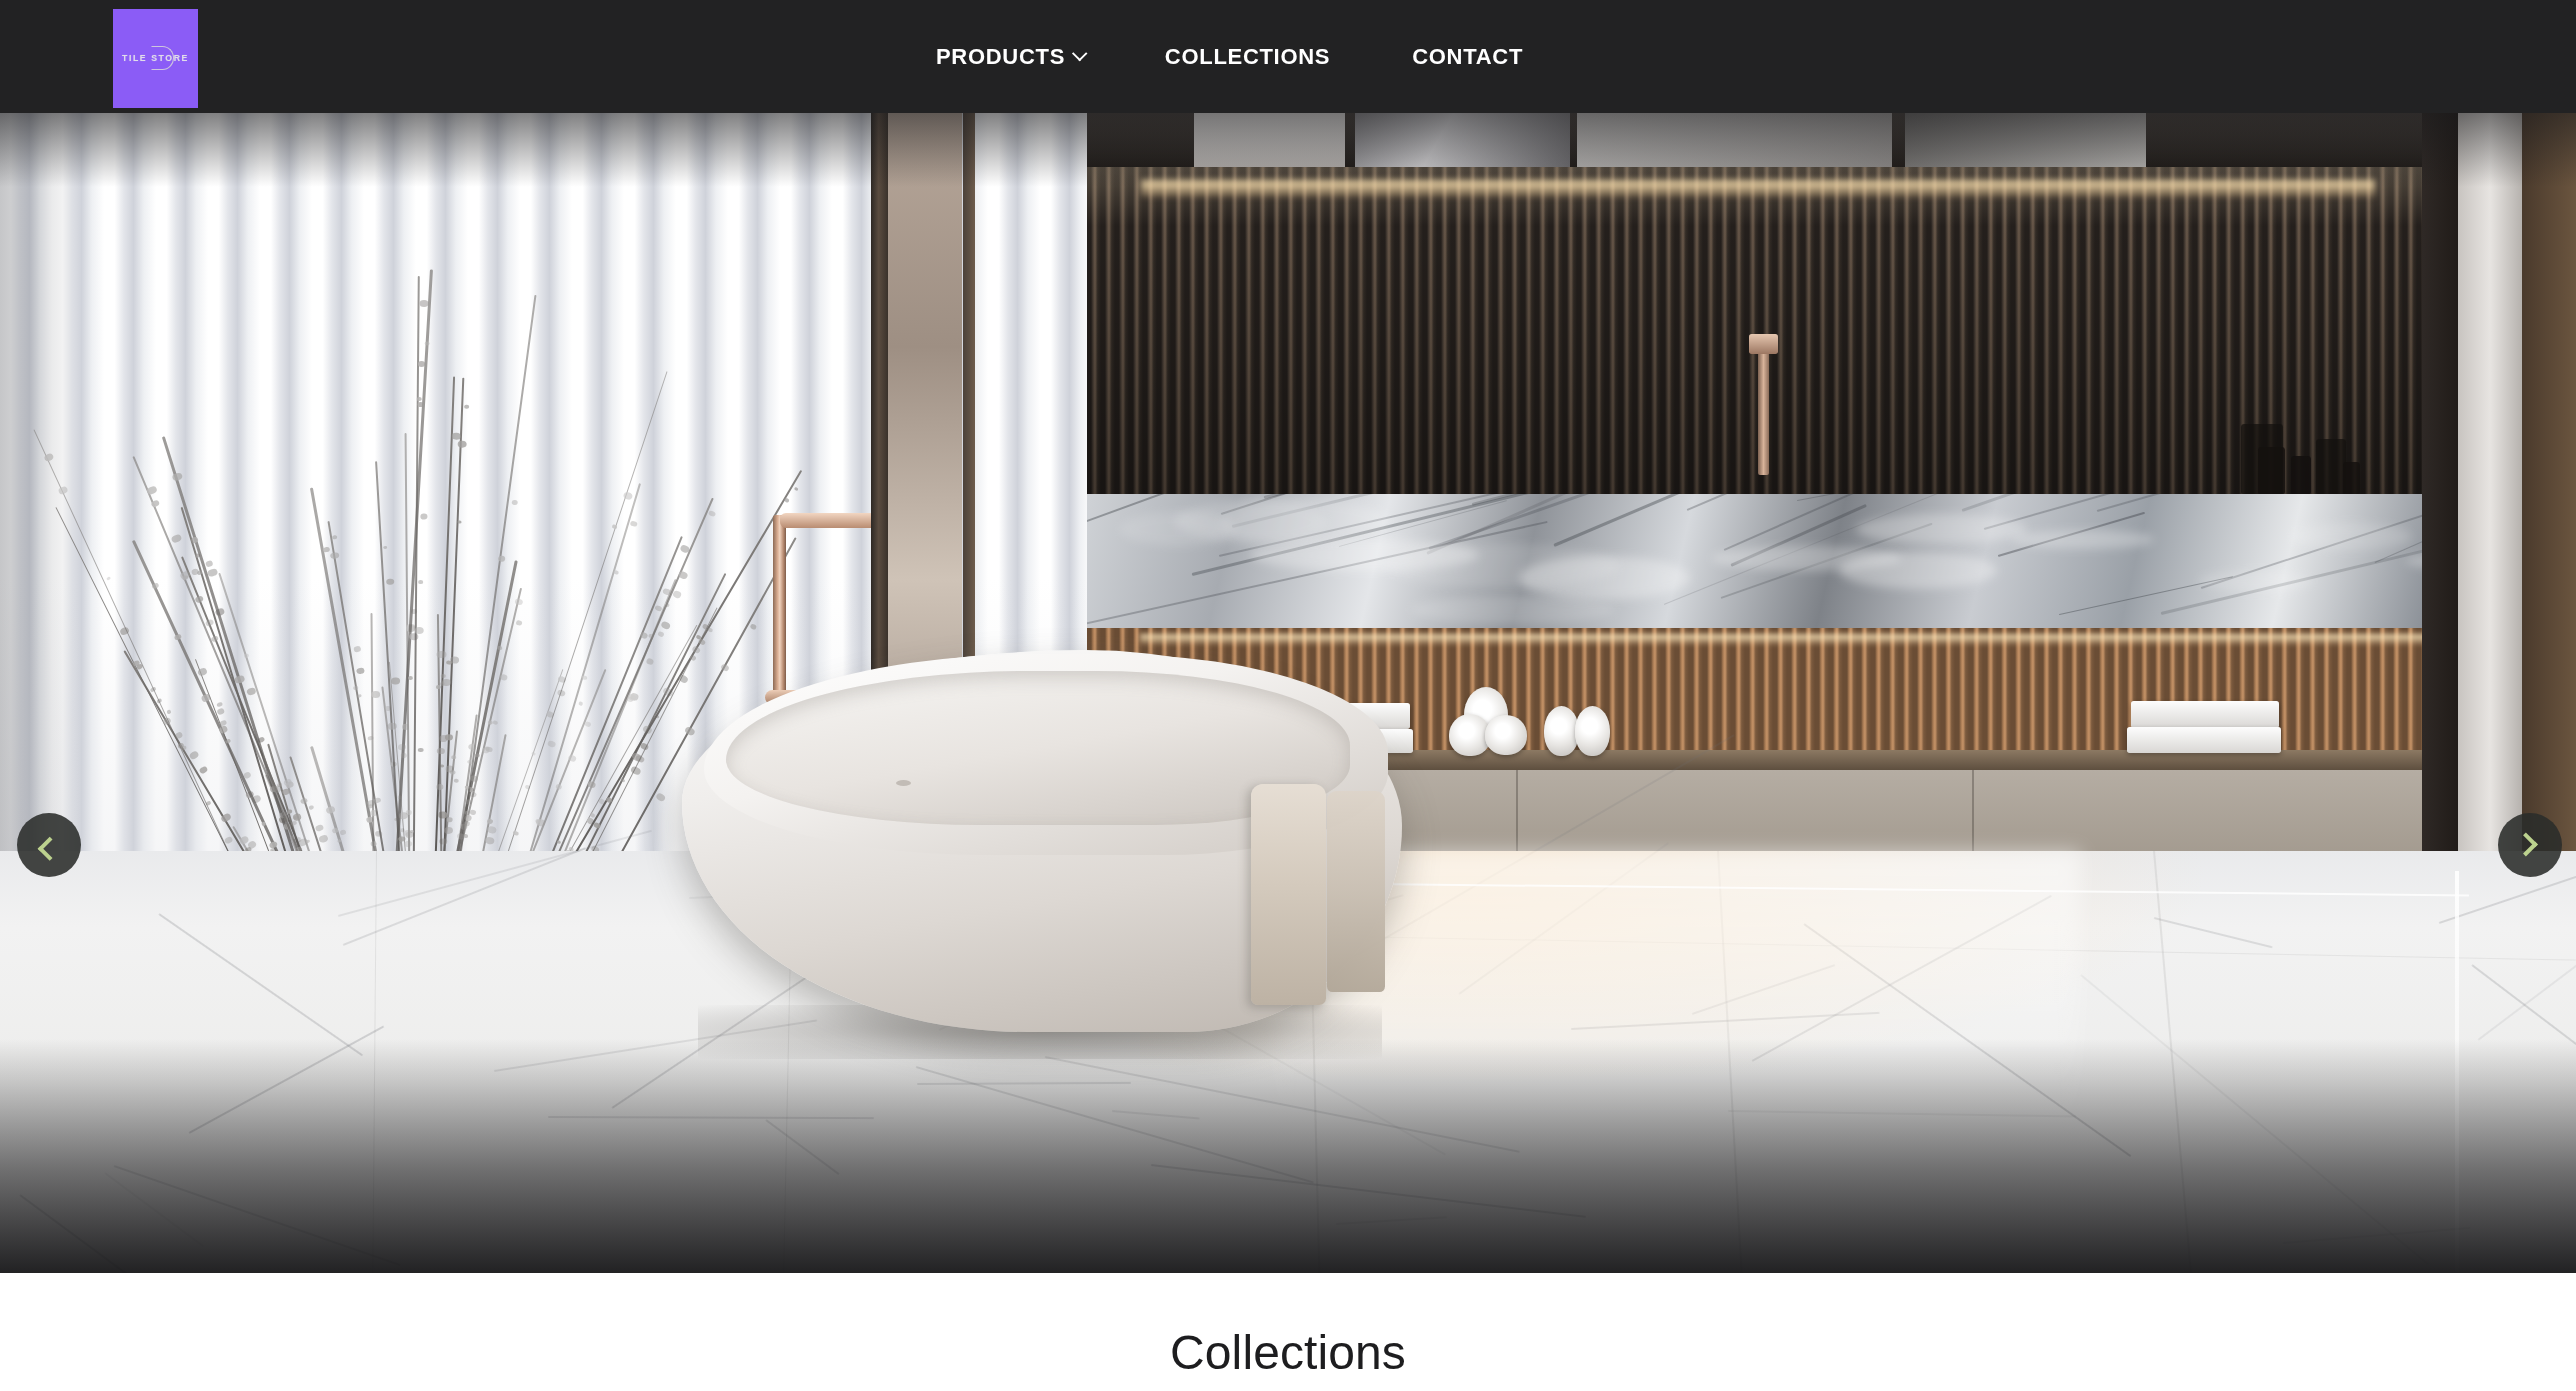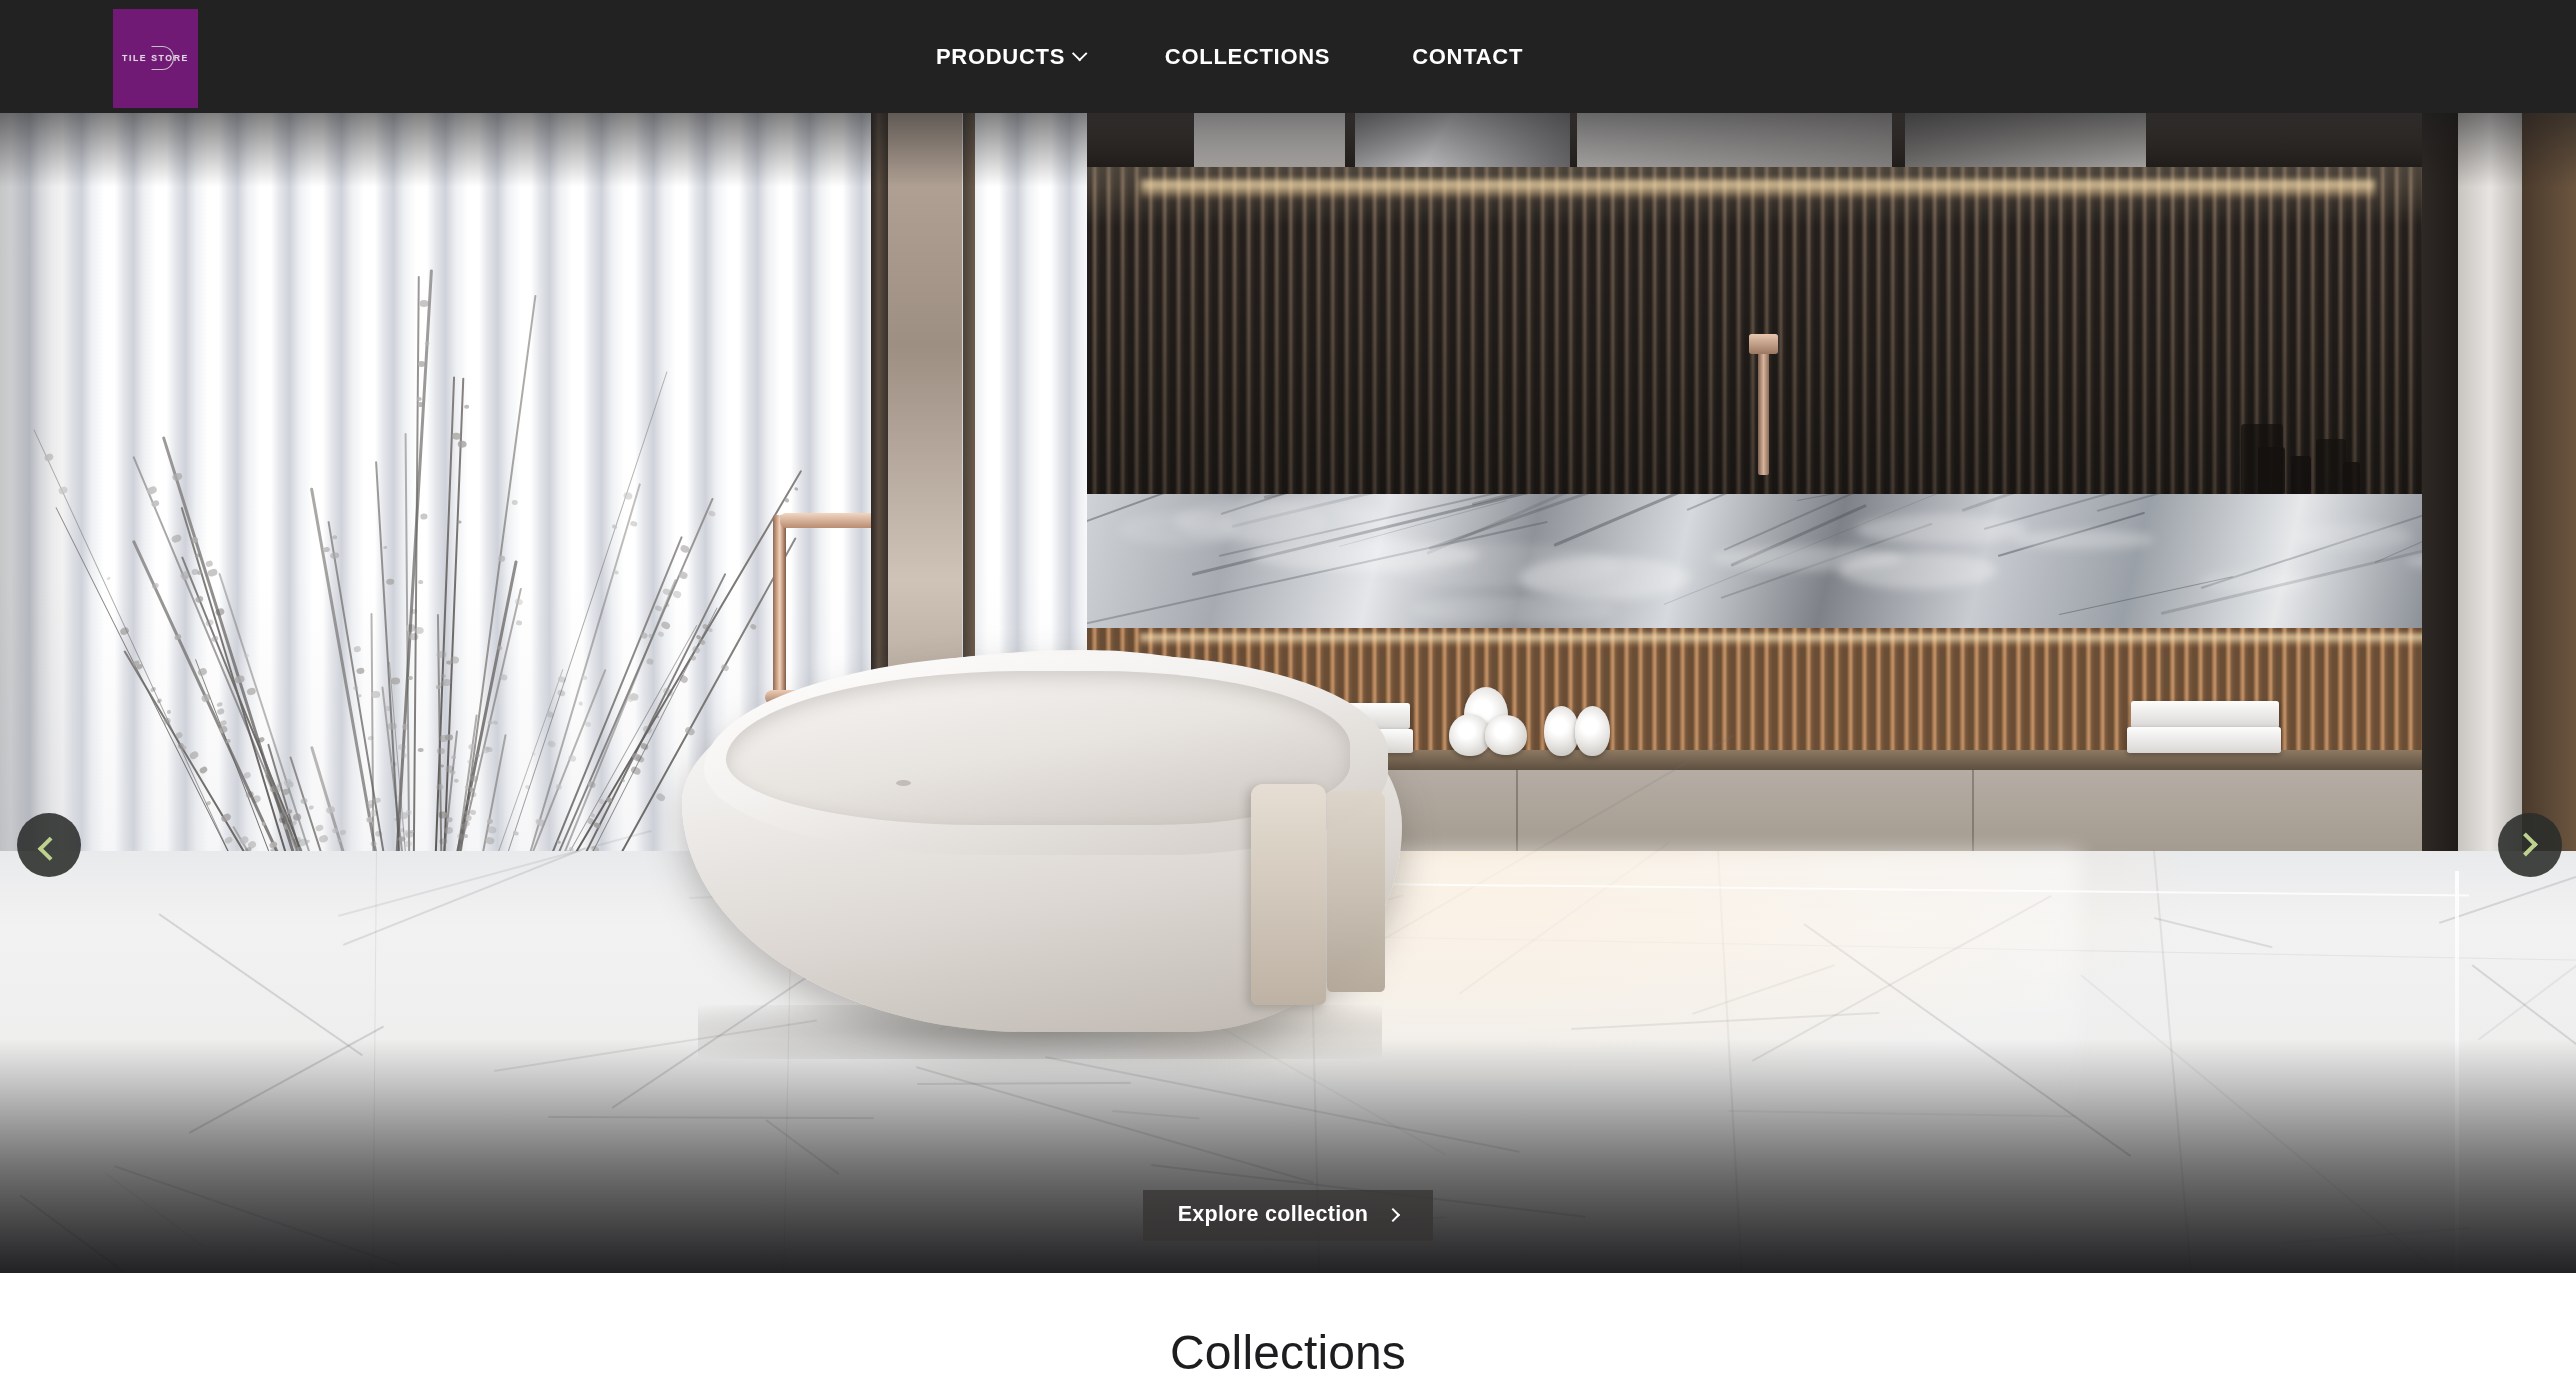--- a/index.html
+++ b/index.html
@@ -26,21 +26,21 @@
     align-items: center;
     z-index: 40;
   }
 
   .logo-box {
     position: absolute;
     left: 113px;
     top: 8.7px;
     width: 85px;
     height: 99px;
-    background: #701a75;
+    background: #8b5cf6;
     display: flex;
     align-items: center;
     justify-content: center;
     overflow: hidden;
   }
   .logo-inner {
     position: relative;
     width: 85px;
     height: 27px;
     display: flex;
@@ -1325,24 +1325,20 @@
       <div class="tub-overflow"></div>
       <div class="towel-drape"></div>
       <div class="towel-drape-2"></div>
 
       <div class="hero-topshade"></div>
       <div class="hero-vignette"></div>
     </div>
 
     <div class="hero-content">
 
-      <button class="hero-cta">
-        <span>Explore collection</span>
-        <span class="chevron-right-sm"></span>
-      </button>
 
     </div>
 
     <button class="car-arrow prev">
       <span class="chev-lg left"></span>
     </button>
     <button class="car-arrow next">
       <span class="chev-lg right"></span>
     </button>
   </section>

